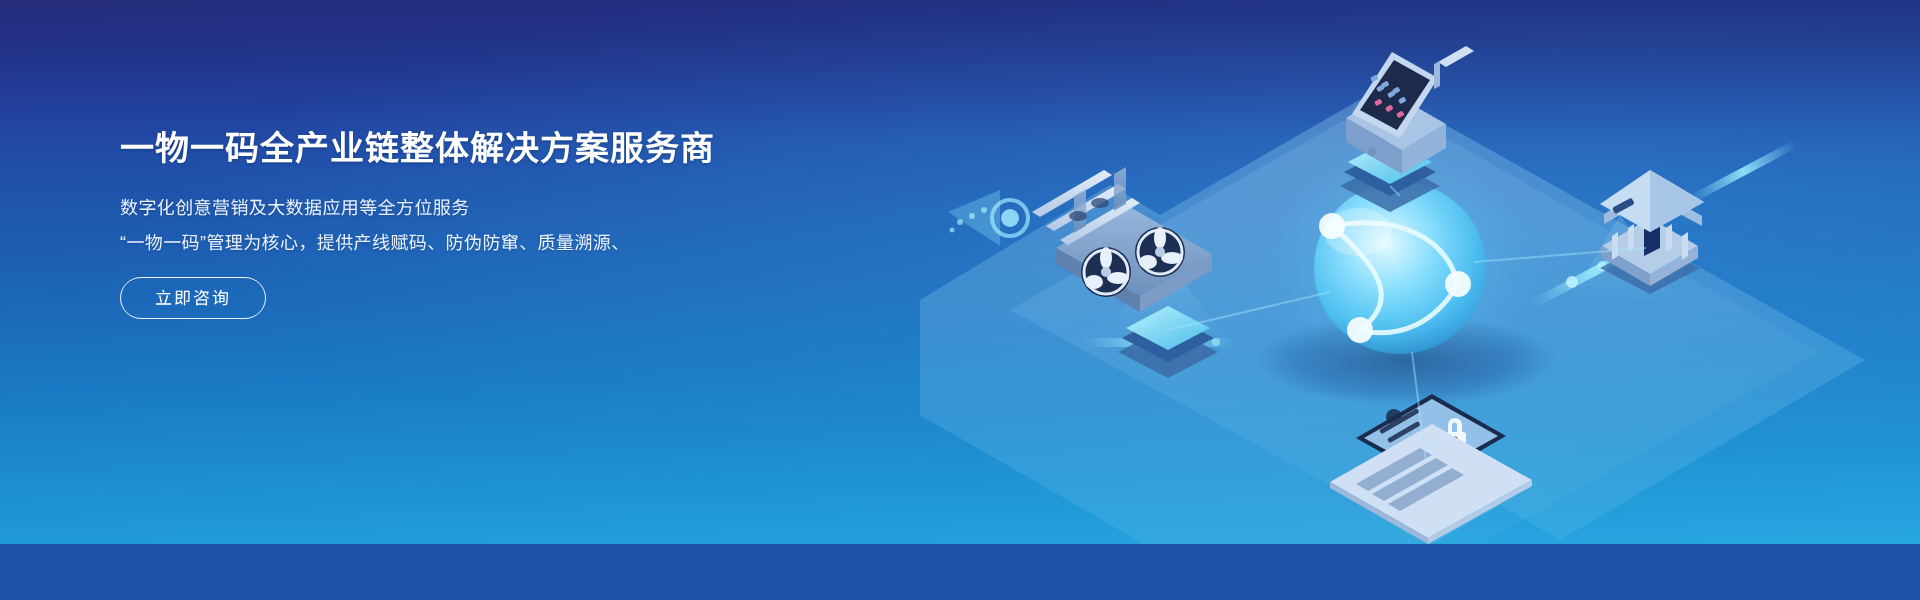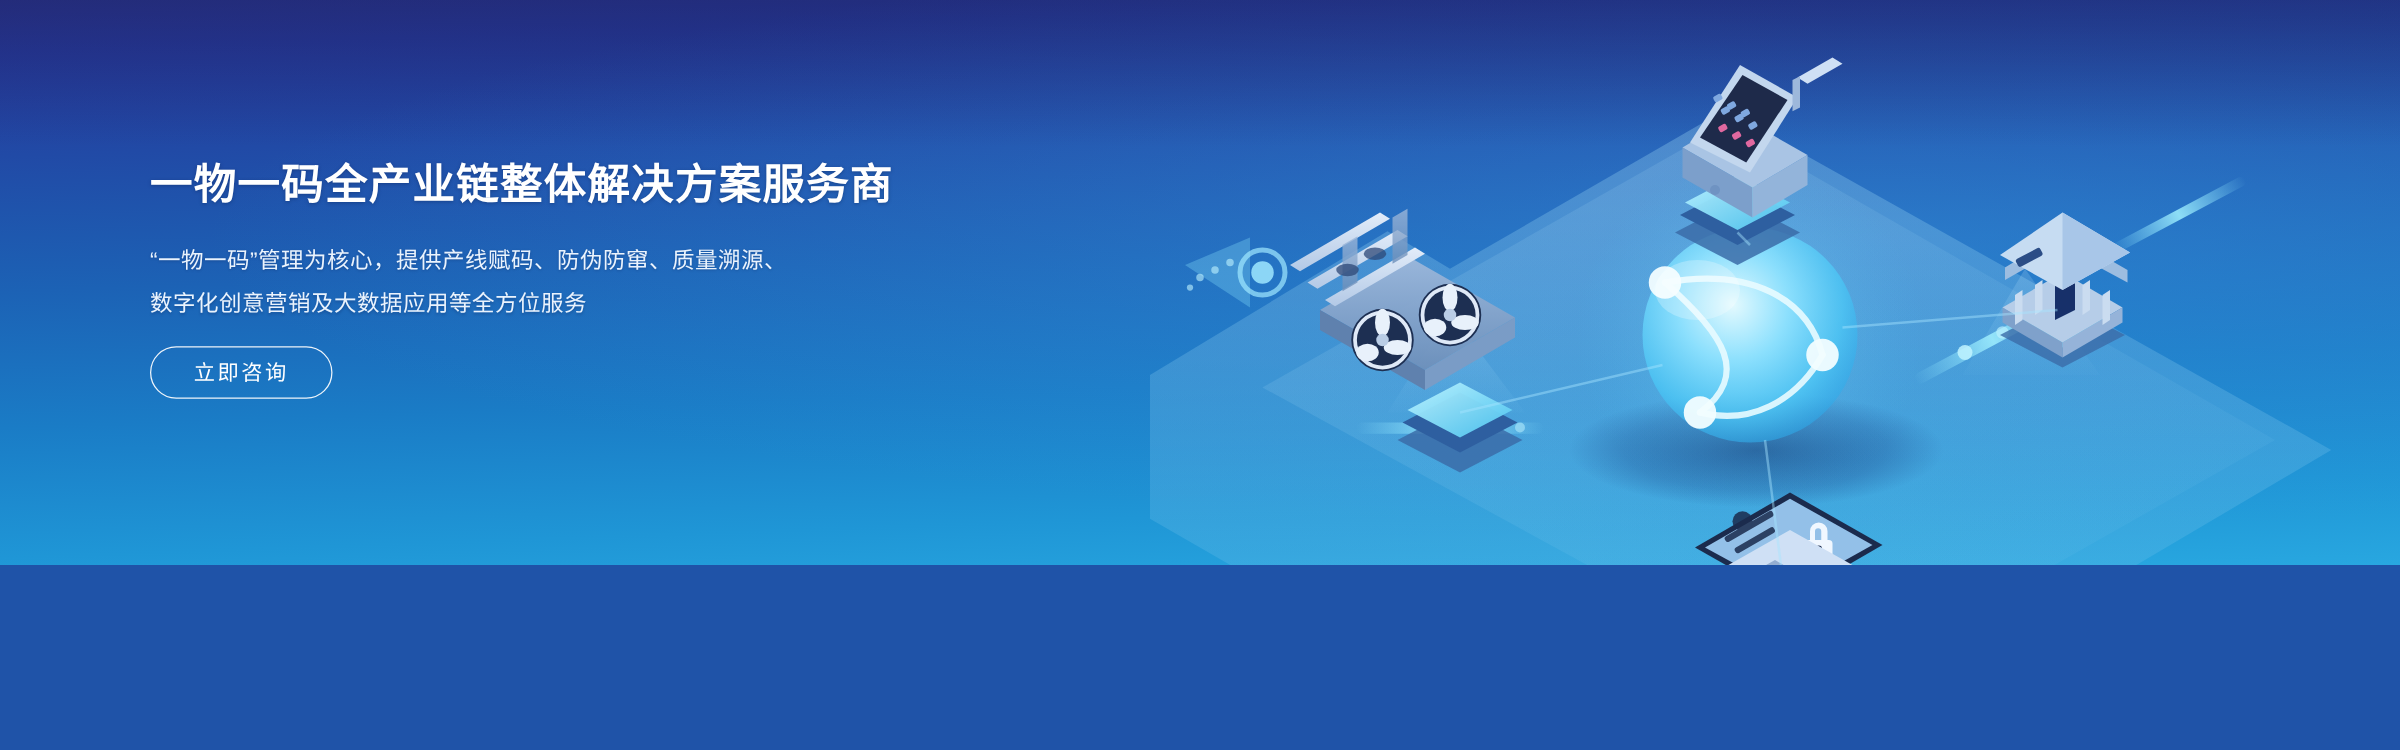--- a/index.html
+++ b/index.html
@@ -5,21 +5,21 @@
 <style>
   html,body{margin:0;padding:0;}
   body{
     width:1920px;height:600px;overflow:hidden;
     font-family:"Liberation Sans","DejaVu Sans",sans-serif;
     background:#1f53a8;
   }
 
   
   .banner{
-    position:relative;width:1920px;height:452px;overflow:hidden;
+    position:relative;width:1920px;height:544px;overflow:hidden;
     background:
       radial-gradient(120% 90% at 78% 42%, rgba(60,150,225,.45) 0%, rgba(60,150,225,0) 58%),
       linear-gradient(178deg,#2b3590 0%,#26399a 8%,#214aa6 24%,#1c62b5 45%,#1a7cc6 66%,#1f96d6 86%,#28a7e0 100%);
   }
   
   .banner::before{
     content:"";position:absolute;inset:0;pointer-events:none;
     background:linear-gradient(180deg,rgba(25,30,90,.40) 0%,rgba(25,30,90,0) 26%);
   }
 
@@ -57,22 +57,22 @@
 </head>
 <body>
 
 <div class="banner">
 
   <div class="copy">
 
     <h1 class="headline">一物一码全产业链整体解决方案服务商</h1>
 
     <p class="sub">
+      <span>数字化创意营销及大数据应用等全方位服务</span>
       <span>“一物一码”管理为核心，提供产线赋码、防伪防窜、质量溯源、</span>
-      <span>数字化创意营销及大数据应用等全方位服务</span>
     </p>
 
     <button class="cta">立即咨询</button>
   </div>
 
   <div class="art">
     <svg viewBox="0 0 1060 600" xmlns="http://www.w3.org/2000/svg" aria-hidden="true">
       <defs>
         <linearGradient id="plat" x1="0" y1="0" x2="0" y2="1">
           <stop offset="0%" stop-color="#9ad4f2" stop-opacity=".34"></stop>

